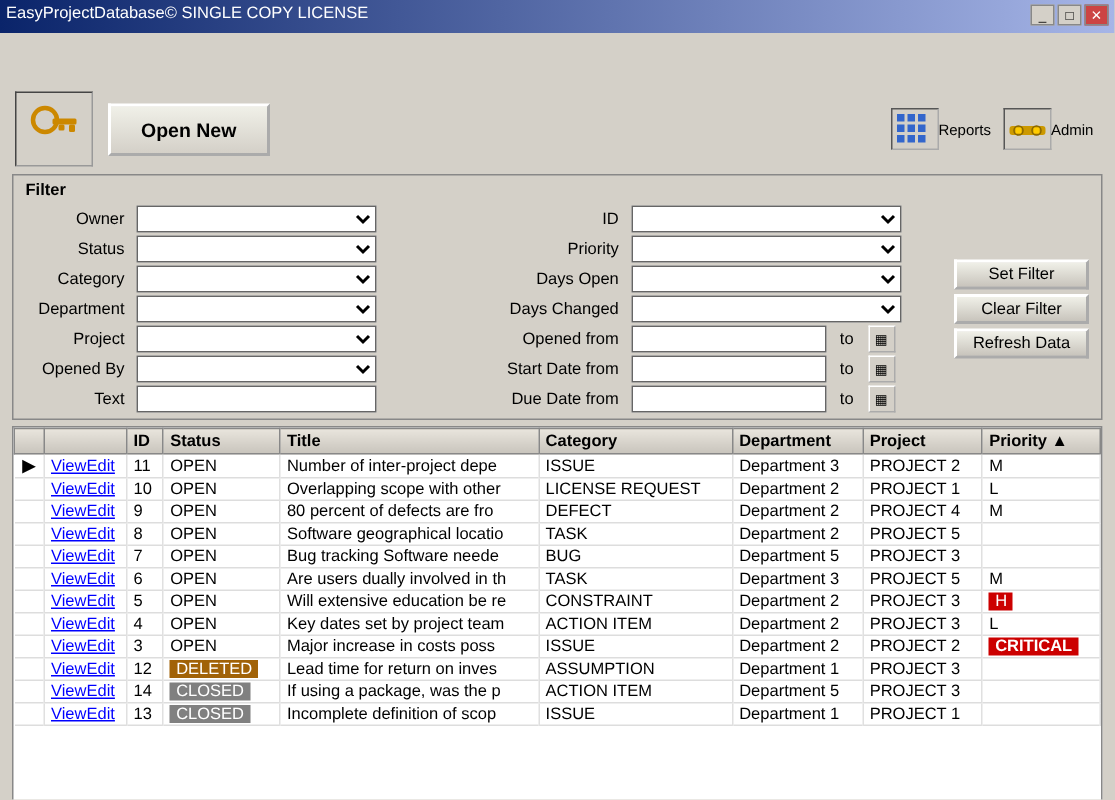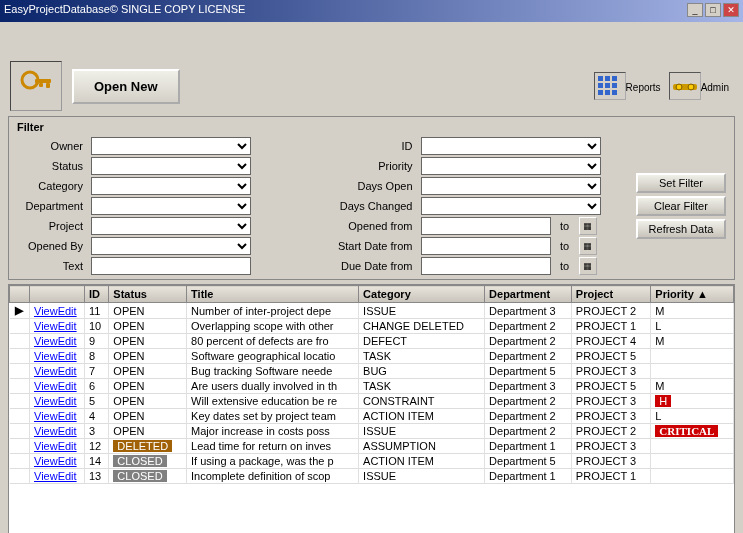--- a/index.html
+++ b/index.html
@@ -220,21 +220,20 @@
     .priority-high {
       background: #cc0000;
       color: white;
       padding: 0 4px;
     }
     .priority-critical {
       background: #cc0000;
       color: white;
       padding: 0 4px;
       font-weight: bold;
-      font-family: Liberation Serif, serif;
     }
     #table-scroll-h {
       height: 16px;
       background: #d4d0c8;
       border-top: 1px solid #888;
       display: flex;
       align-items: center;
       justify-content: space-between;
       padding: 0 2px;
     }
@@ -385,21 +384,21 @@
             <td>Department 3</td>
             <td>PROJECT 2</td>
             <td><span>M</span></td>
           </tr>
           <tr>
             <td style="text-align: center; font-weight: bold;"></td>
             <td><span class="link-cell">ViewEdit</span></td>
             <td>10</td>
             <td><span>OPEN</span></td>
             <td style="max-width: 150px; overflow: hidden;">Overlapping scope with other</td>
-            <td>CHANGE DELETED</td>
+            <td>LICENSE REQUEST</td>
             <td>Department 2</td>
             <td>PROJECT 1</td>
             <td><span>L</span></td>
           </tr>
           <tr>
             <td style="text-align: center; font-weight: bold;"></td>
             <td><span class="link-cell">ViewEdit</span></td>
             <td>9</td>
             <td><span>OPEN</span></td>
             <td style="max-width: 150px; overflow: hidden;">80 percent of defects are fro</td>

